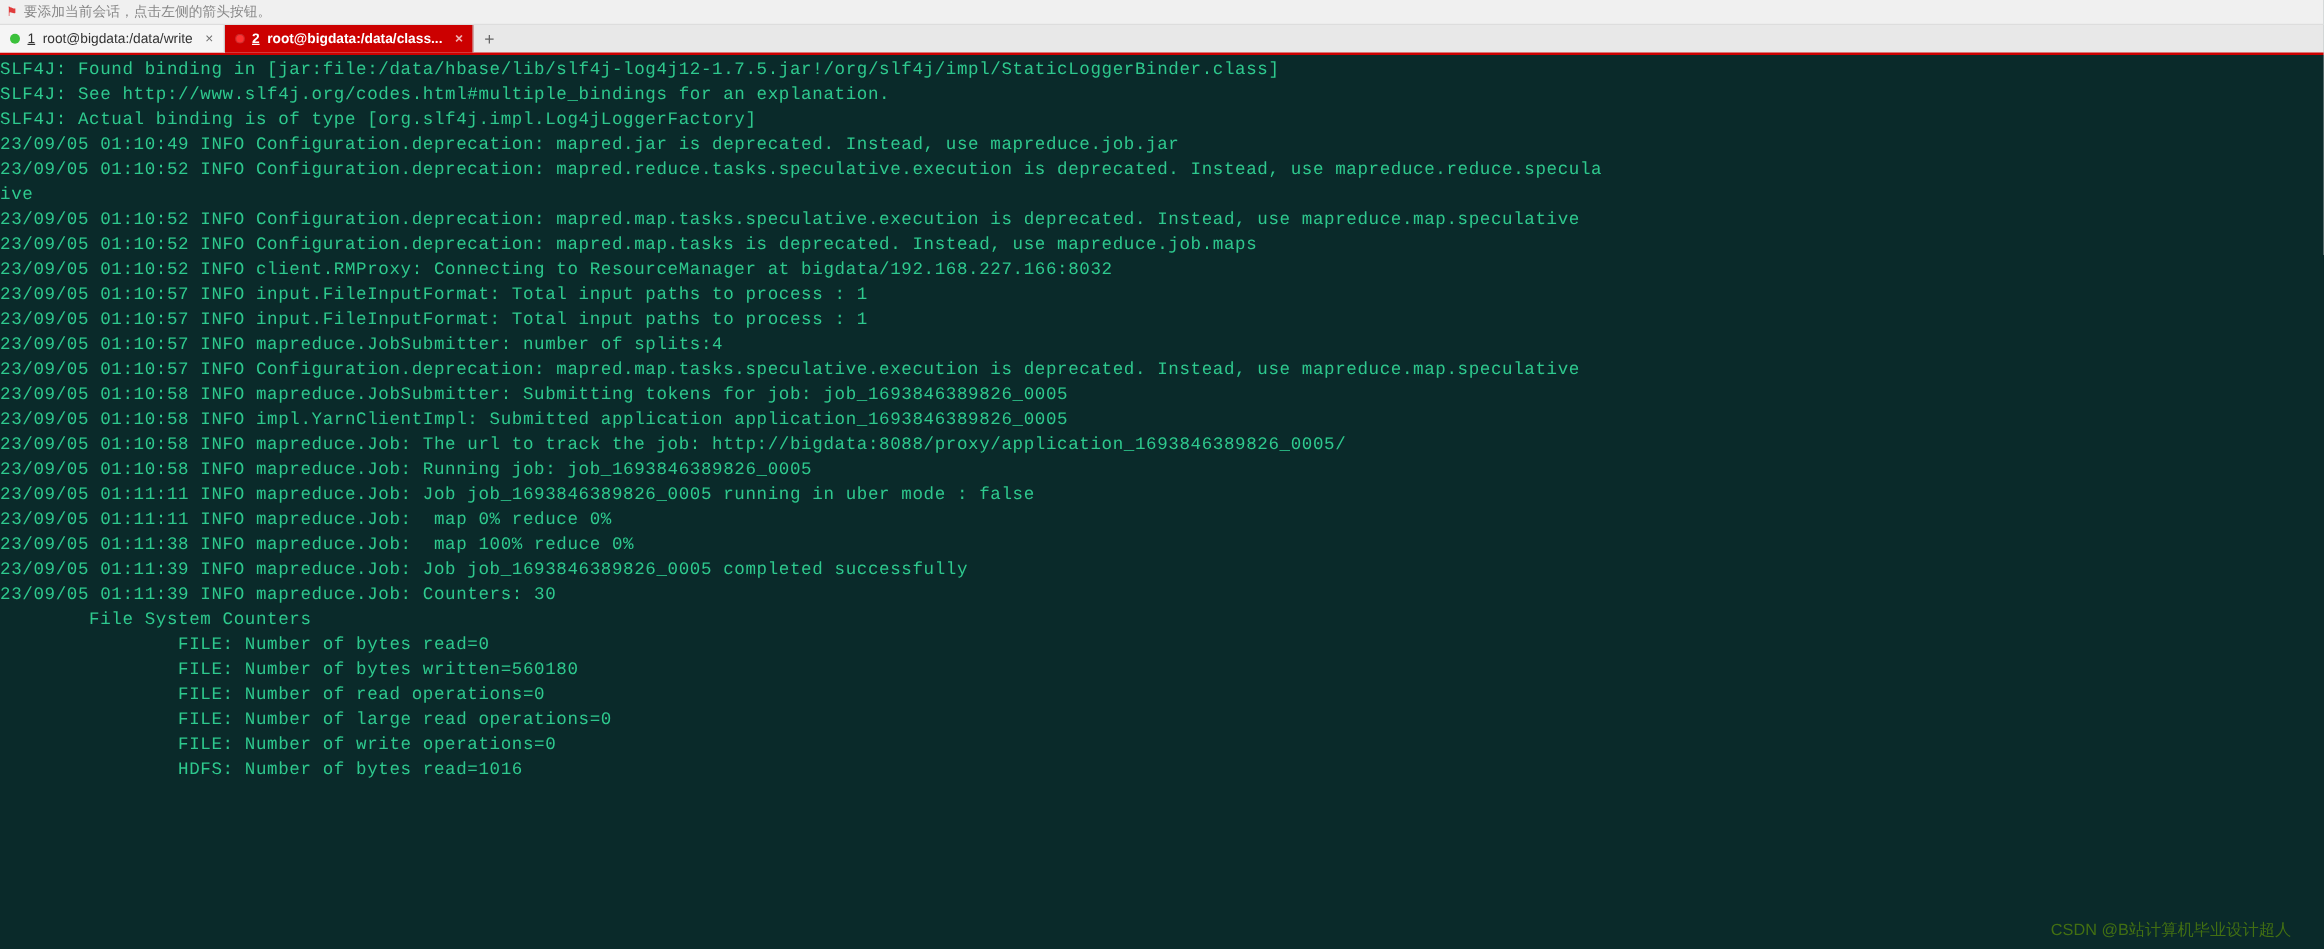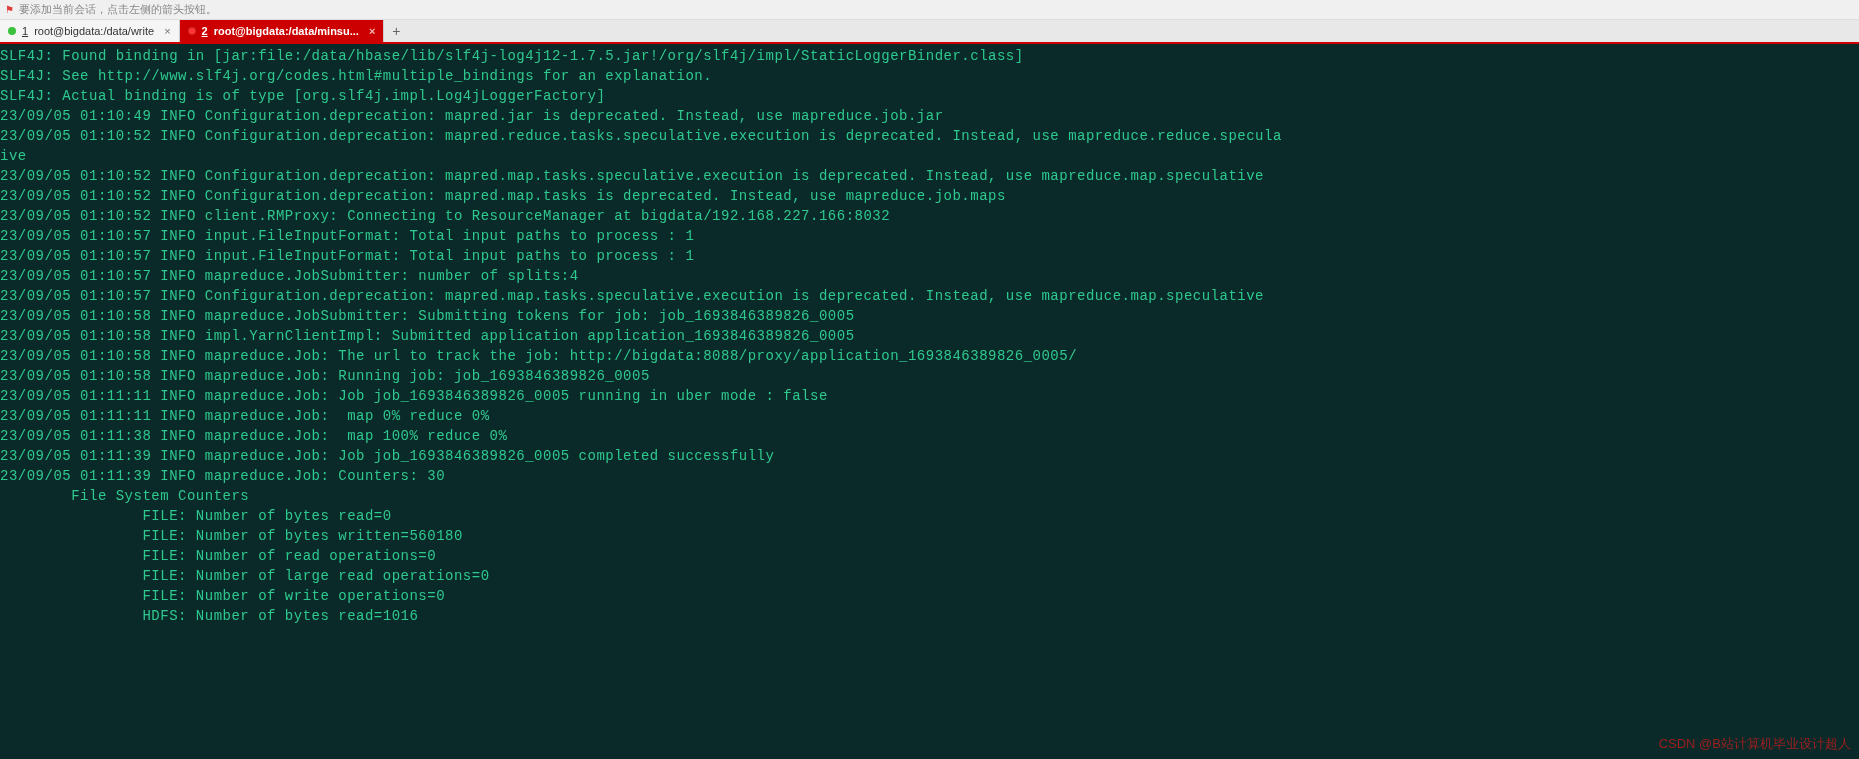--- a/index.html
+++ b/index.html
@@ -68,23 +68,23 @@
       line-height: 20px;
       padding: 2px 0;
       height: calc(100vh - 42px);
       overflow: hidden;
       white-space: pre;
       letter-spacing: 0.5px;
     }
     .watermark {
       position: fixed;
       bottom: 6px;
-      right: 8px;
+      right: 26px;
       font-size: 13px;
-      color: #b91c1c;
+      color: #4d7c0f;
       font-family: "Microsoft YaHei", sans-serif;
       opacity: 0.85;
     }
   </style>
 </head>
 <body>
 
 <div class="top-hint">
   <span class="flag-icon">⚑</span>
   <span>要添加当前会话，点击左侧的箭头按钮。</span>
@@ -93,21 +93,21 @@
 <div class="tab-bar">
   <div class="tab inactive">
     <span class="dot-green"></span>
     <span class="tab-num" style="text-decoration: underline;">1</span>
     <span>root@bigdata:/data/write</span>
     <span class="tab-close">×</span>
   </div>
   <div class="tab active">
     <span class="dot-red"></span>
     <span class="tab-num" style="text-decoration: underline;">2</span>
-    <span>root@bigdata:/data/minsu...</span>
+    <span>root@bigdata:/data/class...</span>
     <span class="tab-close">×</span>
   </div>
   <div class="tab-add">+</div>
 </div>
 
 <div class="terminal" id="terminal">SLF4J: Found binding in [jar:file:/data/hbase/lib/slf4j-log4j12-1.7.5.jar!/org/slf4j/impl/StaticLoggerBinder.class]
 SLF4J: See http://www.slf4j.org/codes.html#multiple_bindings for an explanation.
 SLF4J: Actual binding is of type [org.slf4j.impl.Log4jLoggerFactory]
 23/09/05 01:10:49 INFO Configuration.deprecation: mapred.jar is deprecated. Instead, use mapreduce.job.jar
 23/09/05 01:10:52 INFO Configuration.deprecation: mapred.reduce.tasks.speculative.execution is deprecated. Instead, use mapreduce.reduce.specula

